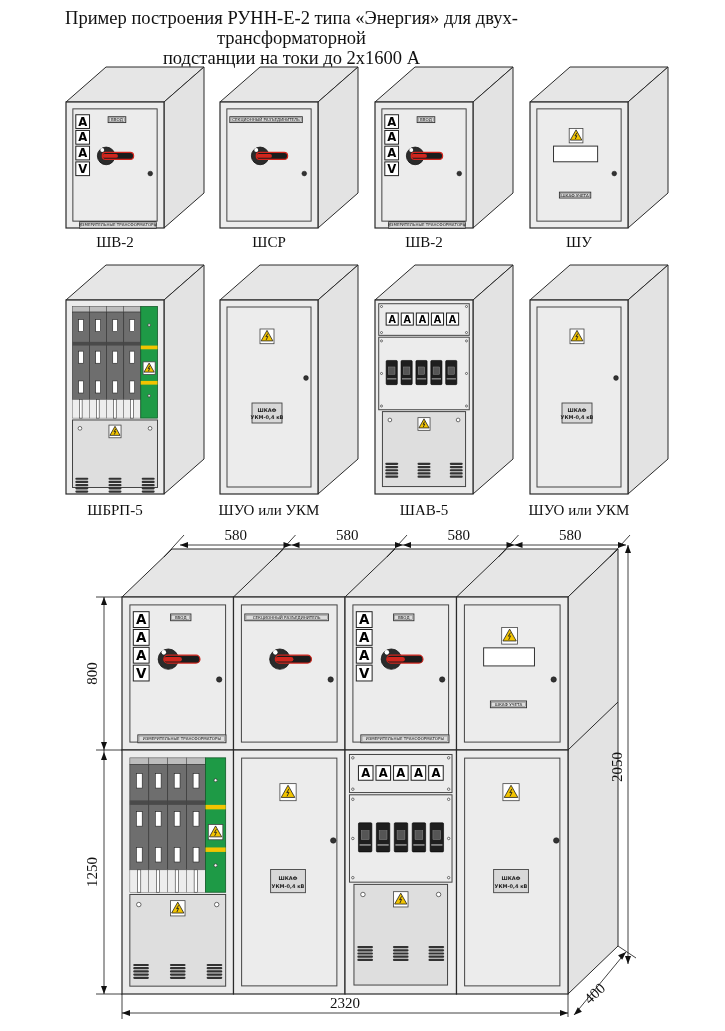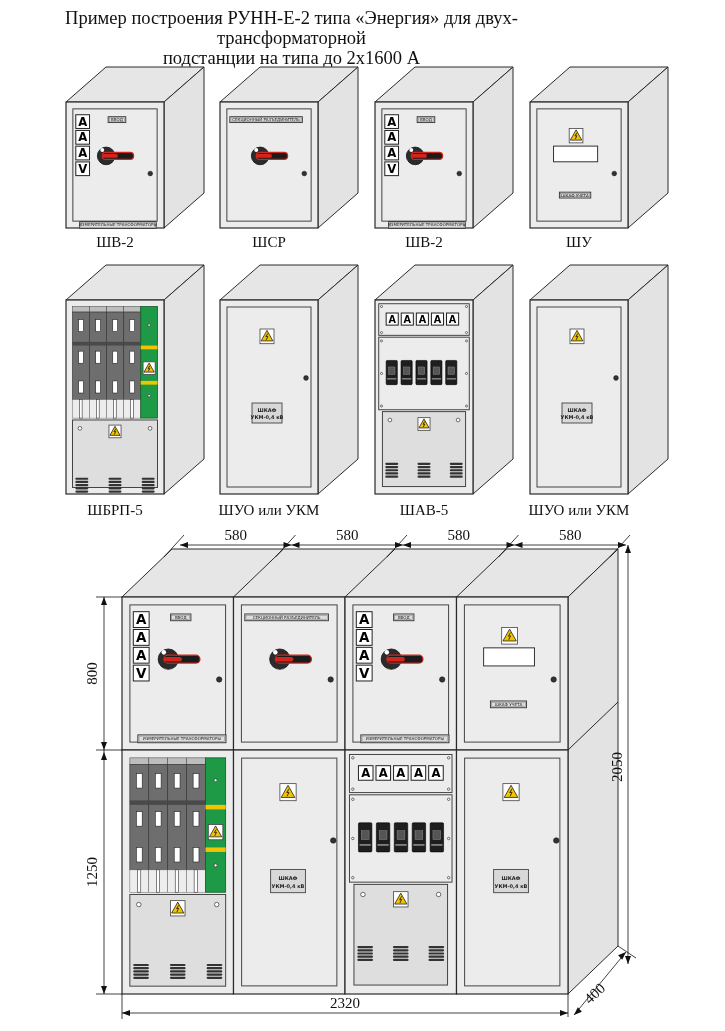--- a/index.html
+++ b/index.html
@@ -12,21 +12,21 @@
     .dim { font-family: "Liberation Serif", serif; font-size: 15px; fill: #111; }
     .tiny { font-family: "DejaVu Sans", sans-serif; font-size: 4px; fill: #222; }
     .tiny2 { font-family: "DejaVu Sans", sans-serif; font-size: 5px; fill: #222; font-weight: bold; }
     .meter { font-family: "DejaVu Sans", sans-serif; font-weight: bold; fill: #000; }
   </style>
 </head>
 <body>
 
 <div class="title">
   <div>Пример построения РУНН-Е-2 типа «Энергия» для двух-трансформаторной</div>
-  <div>подстанции на типа до 2х1600 А</div>
+  <div>подстанции на токи до 2х1600 А</div>
 </div>
 
 <svg id="drawing" width="725" height="1031" viewBox="0 0 725 1031" xmlns="http://www.w3.org/2000/svg">
     <g>
       <g>
         <polygon points="66,102 106,67 204,67 164,102" fill="#e6e6e6" stroke="#2a2a2a" stroke-width="1"></polygon>
         <polygon points="164,102 204,67 204,193 164,228" fill="#e3e3e3" stroke="#2a2a2a" stroke-width="1"></polygon>
         <rect x="66" y="102" width="98" height="126" fill="#ececec" stroke="#2a2a2a" stroke-width="1.2"></rect>
         <rect x="72.86" y="108.86" width="84.28" height="112.28" fill="#ececec" stroke="#444" stroke-width="1"></rect>
         <g>

